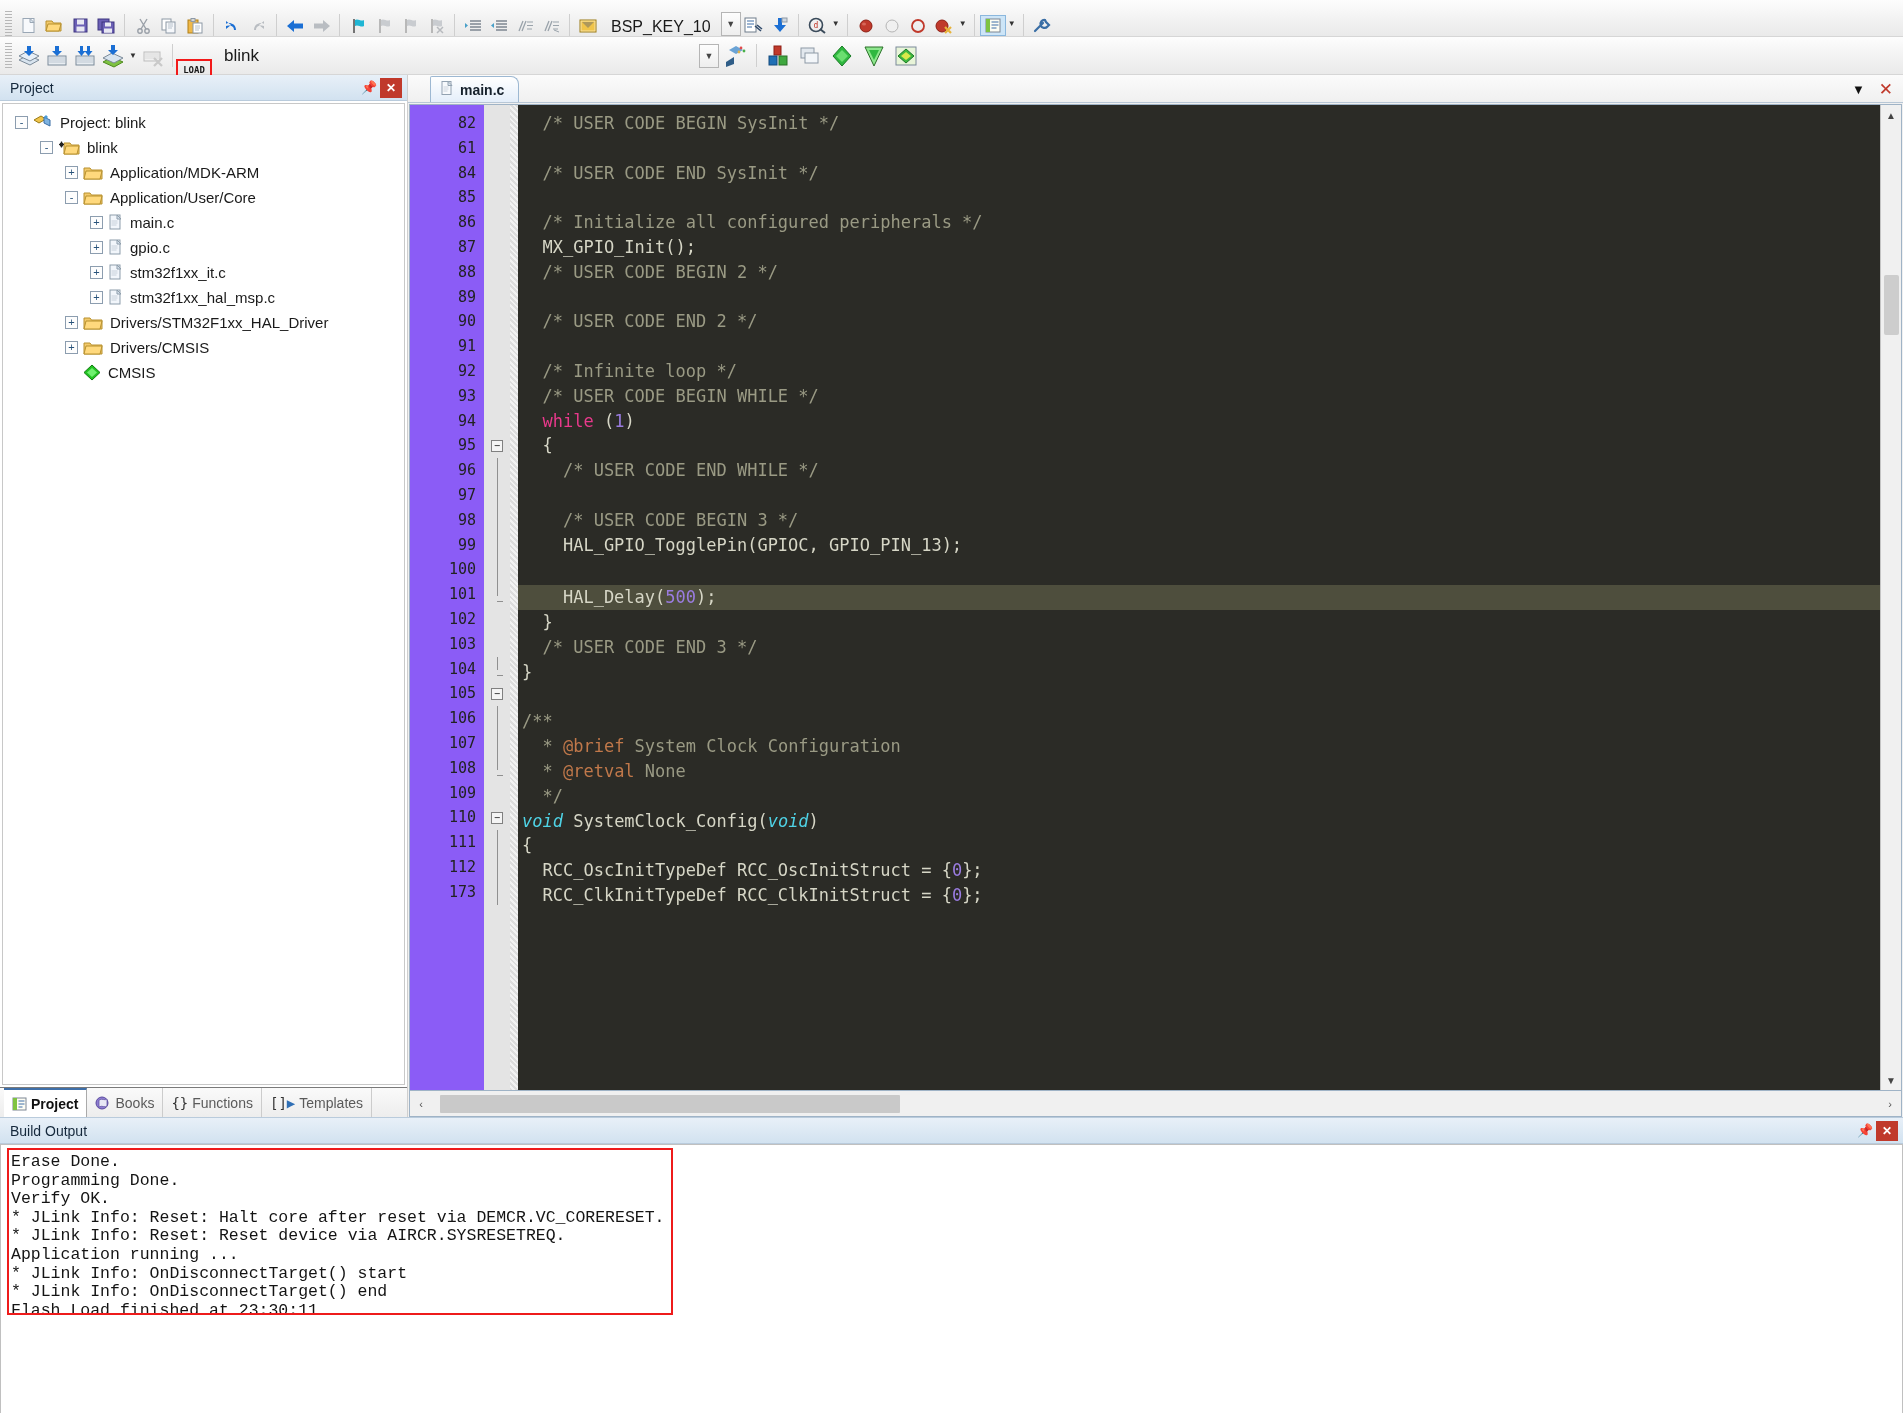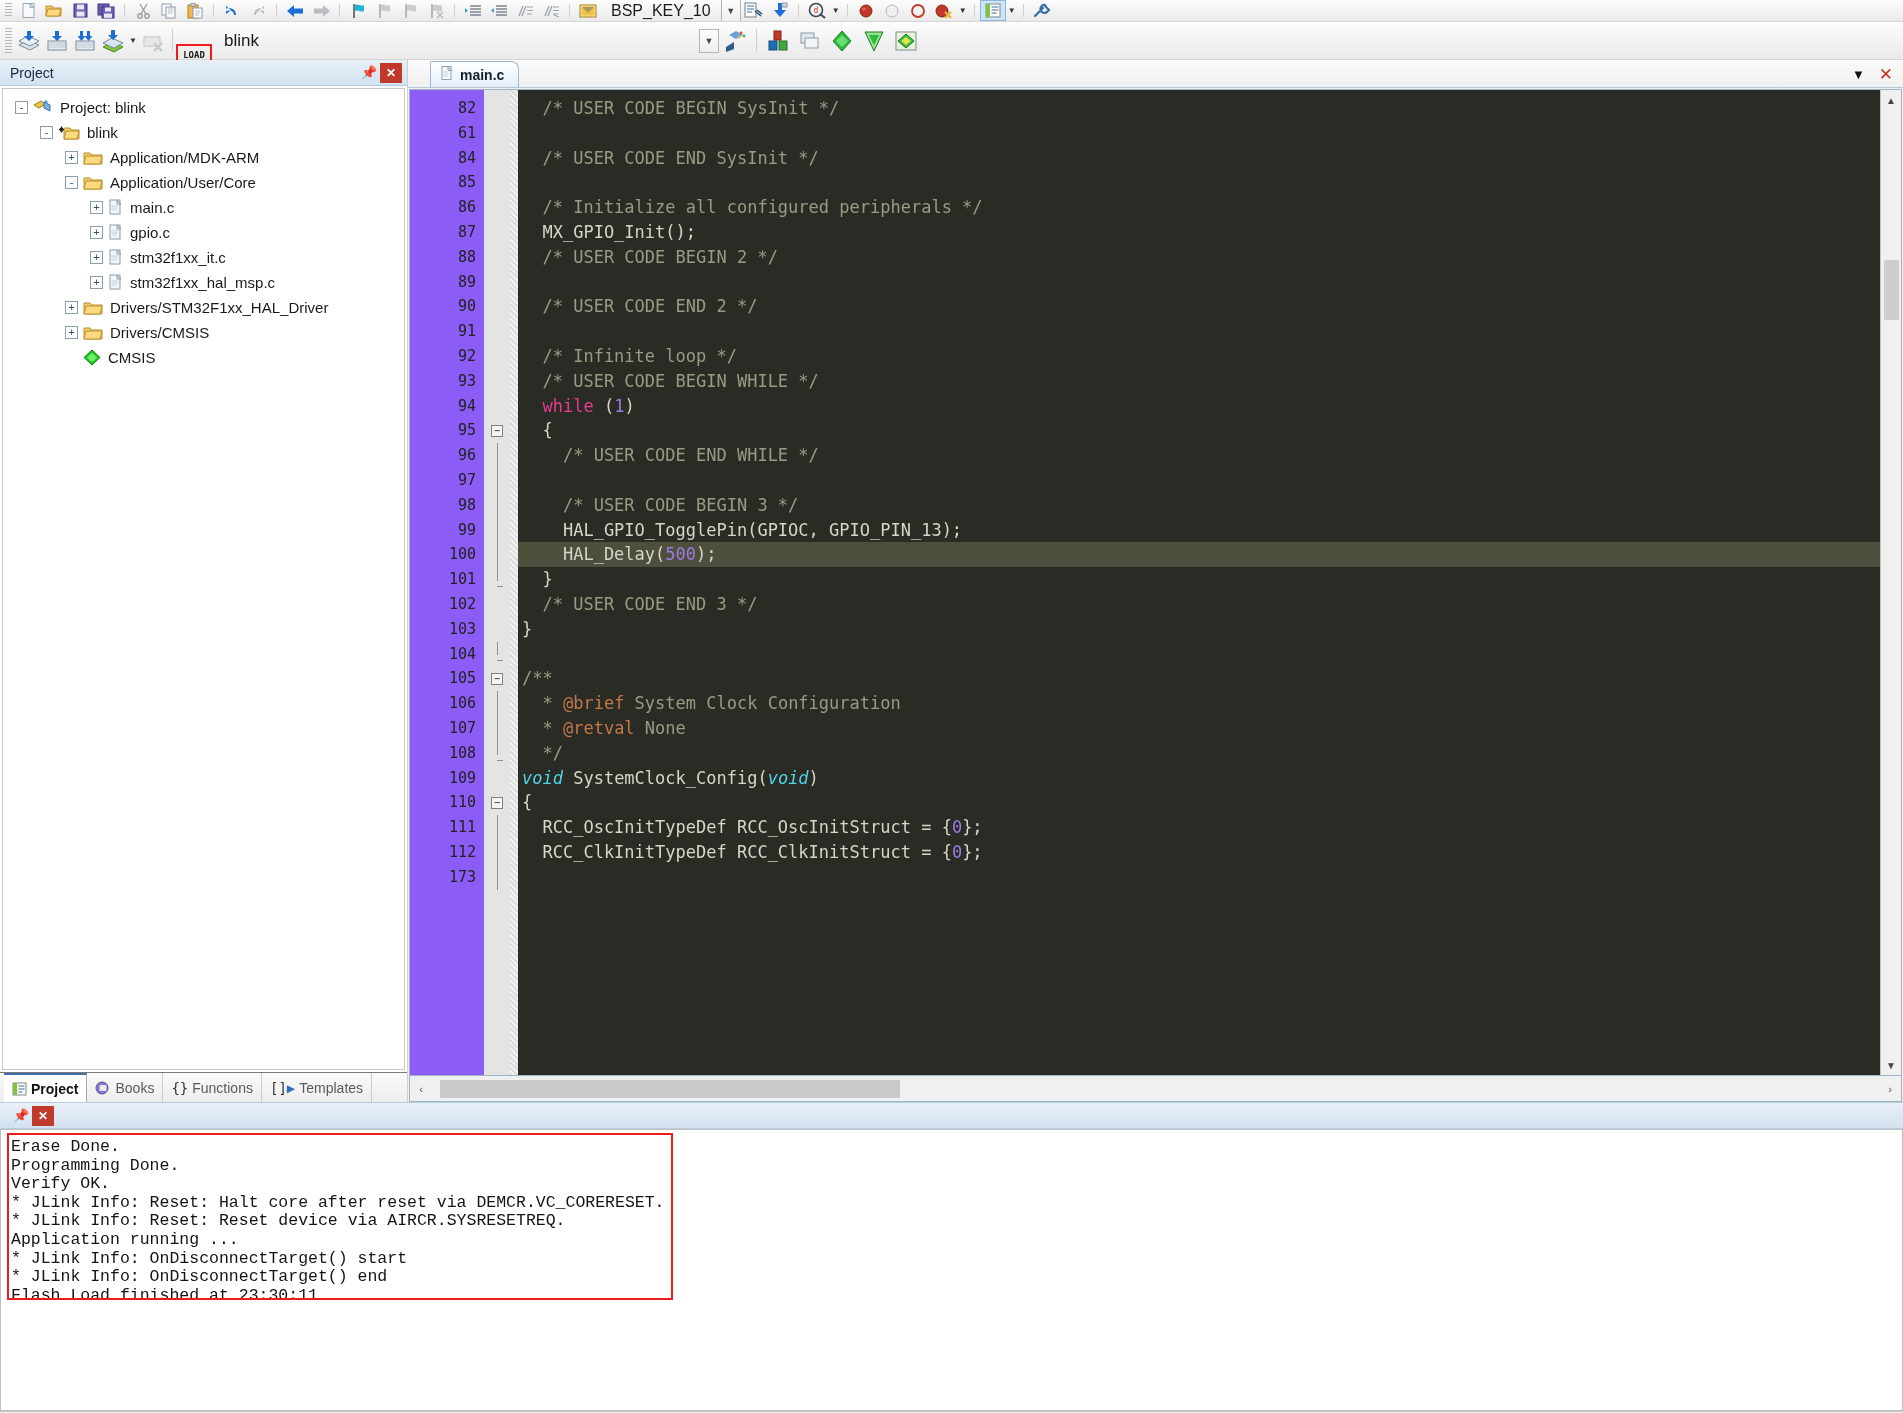--- a/index.html
+++ b/index.html
@@ -11,21 +11,21 @@
   }
 
   
   .toolbar {
     background: linear-gradient(to bottom, #fdfdfd 0%, #f3f3f3 50%, #eaeaea 100%);
     border-bottom: 1px solid #d6d6d6;
     display: flex;
     align-items: center;
     padding-left: 4px;
   }
-  .toolbar-row1 { height: 22px; overflow: hidden; }
+  .toolbar-row1 { height: 37px; overflow: hidden; align-items: flex-end; }
   .toolbar-row2 { height: 38px; }
 
   .grip {
     width: 7px; height: 70%;
     background-image: repeating-linear-gradient(to bottom, #b7b7b7 0 1px, transparent 1px 3px);
     margin: 0 3px 0 1px;
     flex: 0 0 auto;
   }
   .tb-sep {
     width: 1px; height: 60%;
@@ -271,21 +271,21 @@
     font-size: 17px;
     padding: 6px 0 0 0;
     color: #d6d6c6;
     white-space: pre;
     overflow: hidden;
   }
   .code .ln {
     height: 24.8px; line-height: 24.8px;
     padding-left: 4px;
   }
-  .code .ln.cur { background: #4e4e3d; }
+  .code .ln.cur { background: #4e4e3d; margin-top: 28px; }
   .cm   { color: #9a9a84; }
   .kw   { color: #e8398b; }
   .num  { color: #9a7ce0; }
   .type { color: #4fd3e6; font-style: italic; }
   .doc  { color: #c0784a; }
   .pl   { color: #d6d6c6; }
 
   
   .vscroll {
     width: 21px;
@@ -985,20 +985,21 @@
       <div class="htrack">
         <div class="hthumb"></div>
       </div>
       <div class="arrow">›</div>
     </div>
   </div>
 </div>
 
 <div class="build-panel">
   <div class="build-title">
+    <div class="panel-title-text">Build Output</div>
     <div class="pin-icon">📌</div>
     <div class="close-btn">✕</div>
   </div>
   <div class="build-body">
     <div class="build-text" id="build-text"><div>Erase Done.</div><div>Programming Done.</div><div>Verify OK.</div><div>* JLink Info: Reset: Halt core after reset via DEMCR.VC_CORERESET.</div><div>* JLink Info: Reset: Reset device via AIRCR.SYSRESETREQ.</div><div>Application running ...</div><div>* JLink Info: OnDisconnectTarget() start</div><div>* JLink Info: OnDisconnectTarget() end</div><div>Flash Load finished at 23:30:11</div></div>
     <div class="red-frame"></div>
   </div>
   <div class="build-hscroll">
     
     

